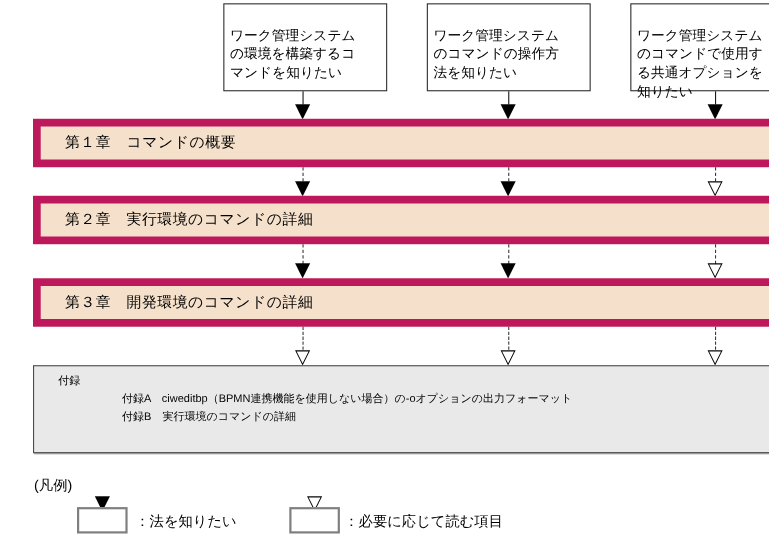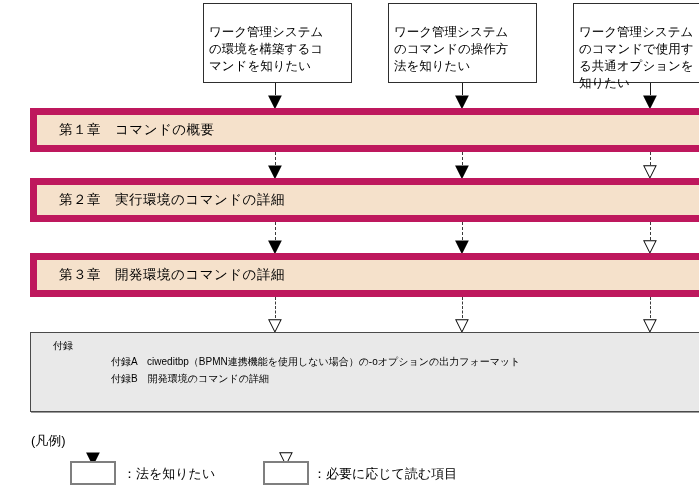--- a/index.html
+++ b/index.html
@@ -105,21 +105,21 @@
   <div class="vline dashed" style="left:247px;top:297px;height:21px;"></div>
   <div class="vline dashed" style="left:434px;top:297px;height:21px;"></div>
   <div class="vline dashed" style="left:622px;top:297px;height:21px;"></div>
   <span class="arrow" style="left:247px;top:316px;">▽</span>
   <span class="arrow" style="left:434px;top:316px;">▽</span>
   <span class="arrow" style="left:622px;top:316px;">▽</span>
 
   <div class="appendix">
     <div class="ap-title">付録</div>
     <div class="ap-item-a">付録A　ciweditbp（BPMN連携機能を使用しない場合）の-oオプションの出力フォーマット</div>
-    <div class="ap-item-b">付録B　開発環境のコマンドの詳細</div>
+    <div class="ap-item-b">付録B　実行環境のコマンドの詳細</div>
   </div>
 
   <div class="legend-title">(凡例)</div>
 
   <span class="arrow" style="left:65px;top:449px;">▼</span>
   <div class="lbox" style="left:42px;"></div>
   <div class="ltext" style="left:95px;">：法を知りたい</div>
 
   <span class="arrow" style="left:258px;top:449px;">▽</span>
   <div class="lbox" style="left:235px;"></div>

